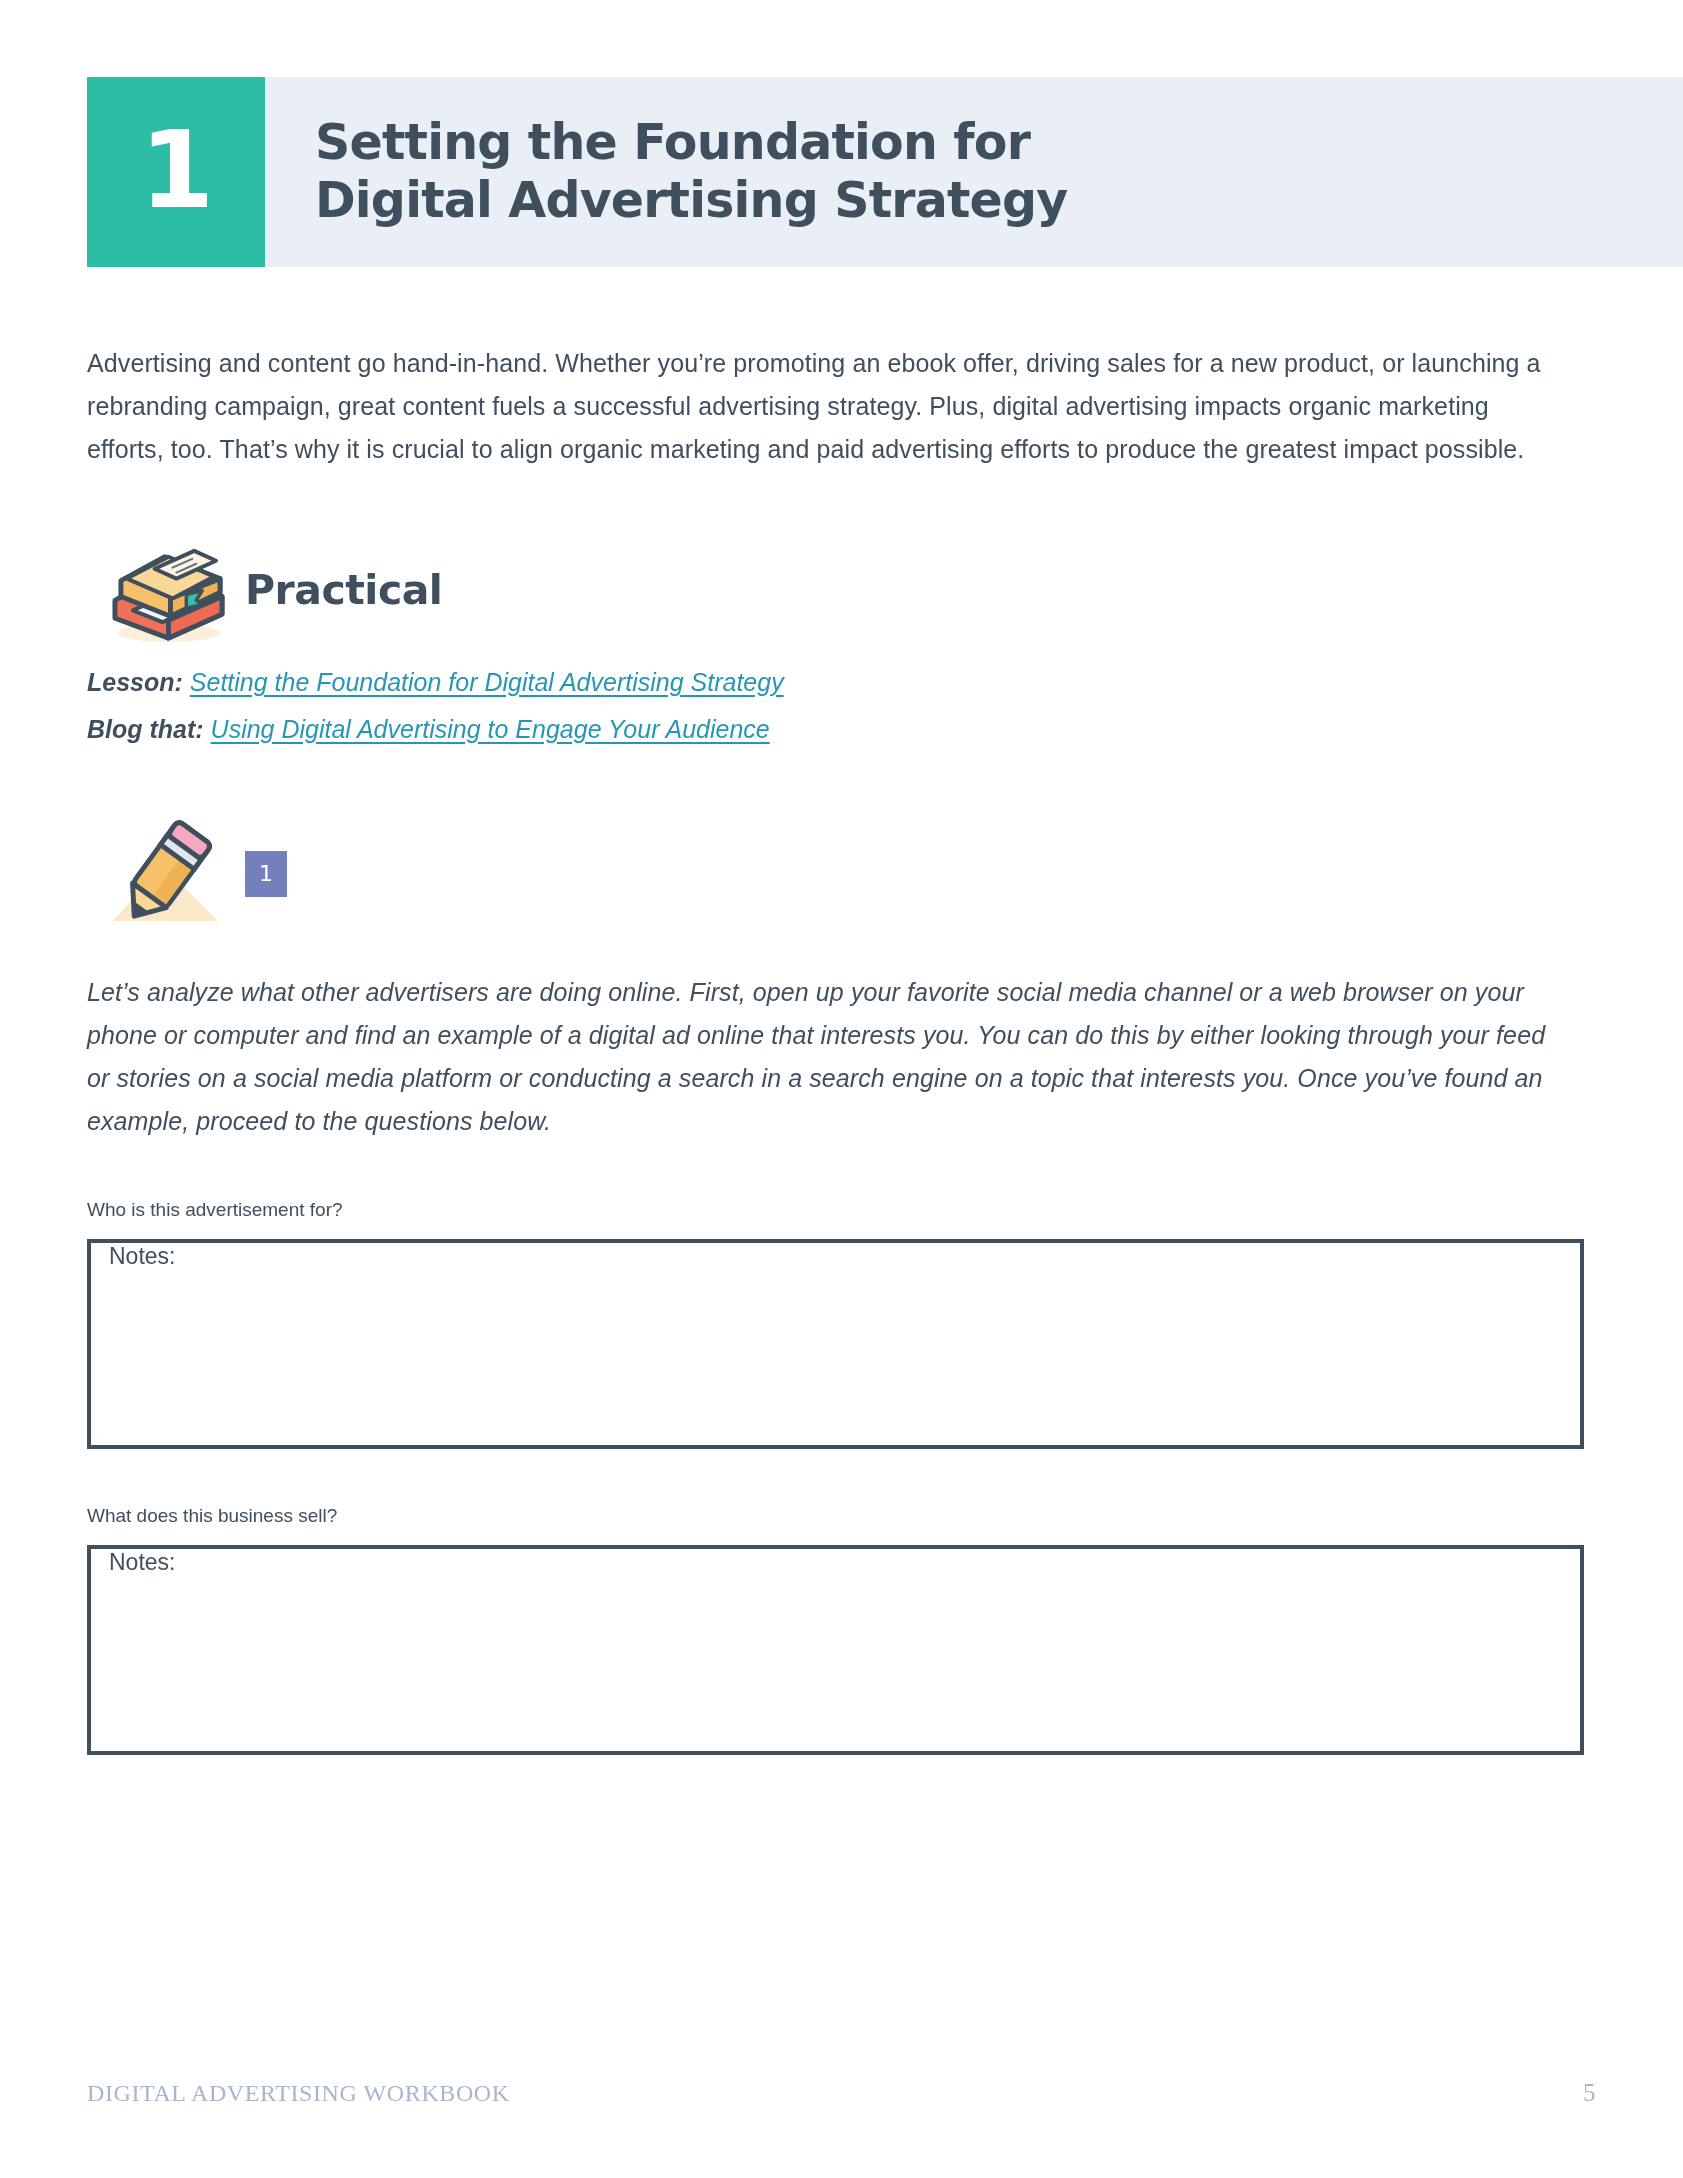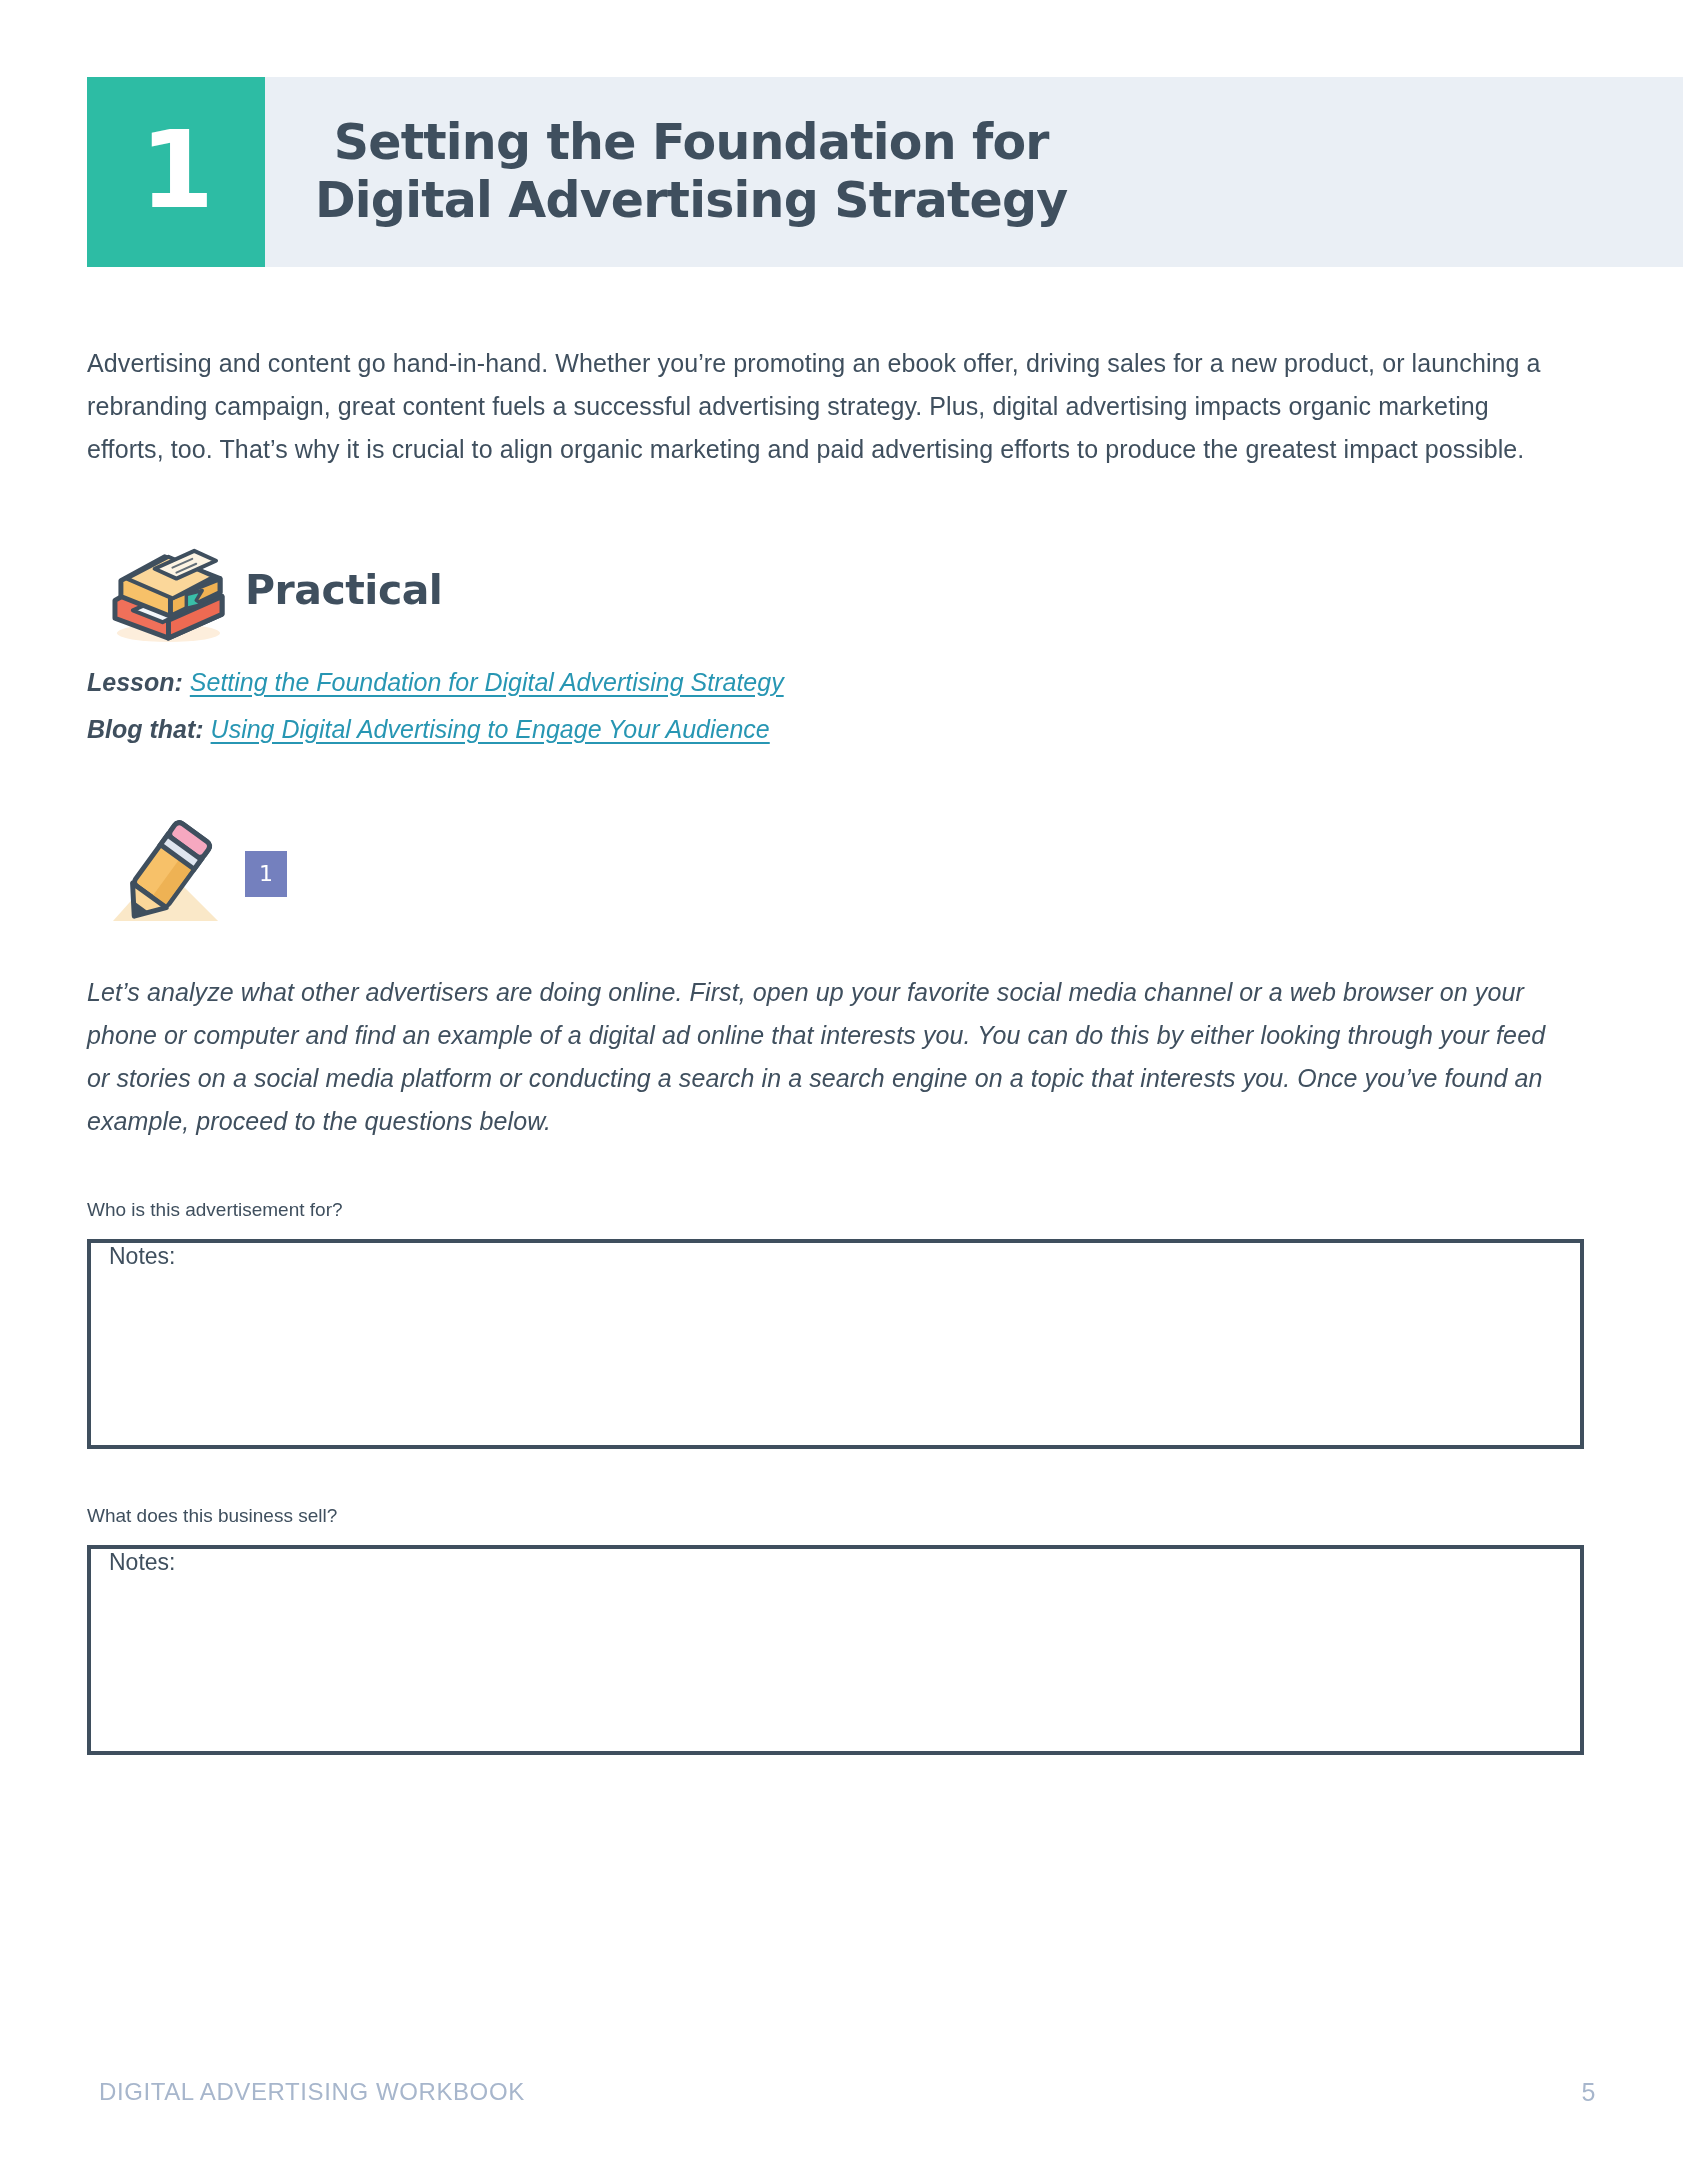--- a/index.html
+++ b/index.html
@@ -52,21 +52,20 @@
     line-height: 1;
     color: #ffffff;
     letter-spacing: -2px;
     padding-bottom: 4px;
   }
   .header-title-wrap {
     flex: 1 1 auto;
     display: flex;
     align-items: center;
     padding-left: 50px;
-    text-align: center;
   }
   .header-title {
     font-family: "DejaVu Sans", sans-serif;
     font-weight: 700;
     font-size: 49px;
     line-height: 1.18;
     color: #3f4f5e;
     letter-spacing: -0.8px;
   }
   .header-title .line { display: block; }
@@ -170,29 +169,30 @@
     background: #ffffff;
   }
   .notes-label {
     font-size: 23px;
     color: #3f4f5e;
   }
 
   
   .footer {
     position: absolute;
-    left: 99px;
+    left: 87px;
     right: 87px;
     bottom: 71px;
     display: flex;
-    align-items: flex-start;
+    align-items: center;
     justify-content: space-between;
     color: #a7b6cc;
     font-size: 24px;
     letter-spacing: 0.6px;
+    font-family: Liberation Serif, serif;
   }
   .footer-page {
     font-size: 25px;
     color: #a7b6cc;
   }
 
   
   .icon-art { display: block; }
 </style>
 </head>

